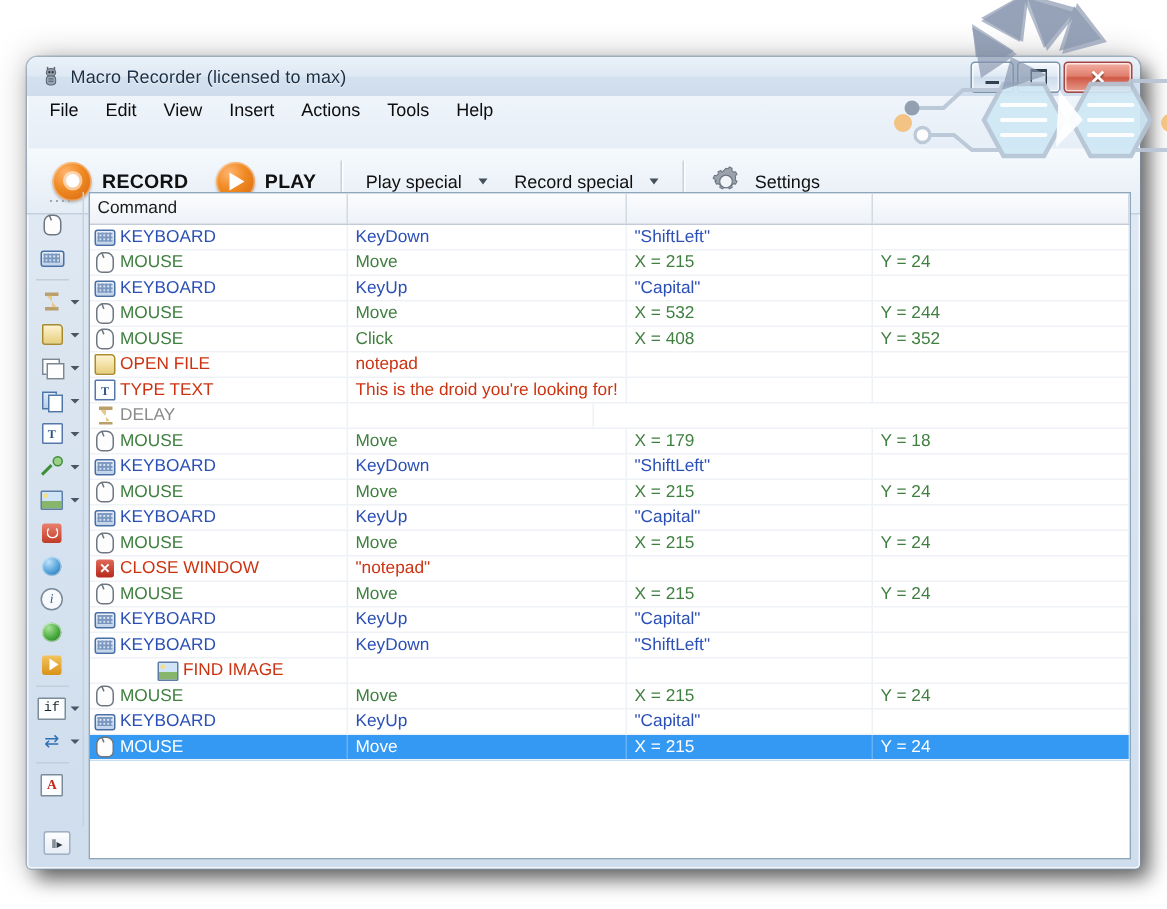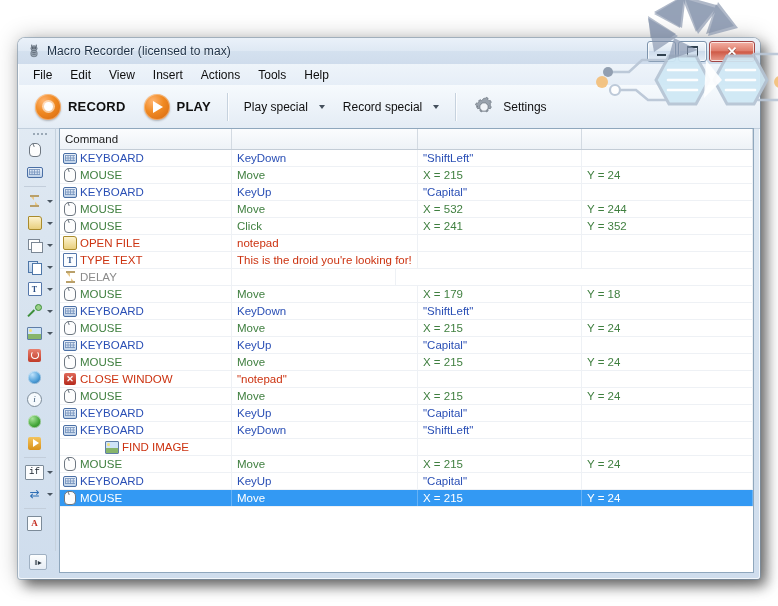--- a/index.html
+++ b/index.html
@@ -38,21 +38,21 @@
   .wb{width:27px;height:19px;border-radius:3px;border:1px solid #7d94ad;
       background:linear-gradient(180deg,#f4f8fc 0%,#dfe9f3 46%,#cddbeb 50%,#e3edf7 100%);
       display:flex;align-items:center;justify-content:center;box-shadow:inset 0 0 0 1px rgba(255,255,255,.7);}
   .wb.close{width:44px;border-color:#a14545;
       background:linear-gradient(180deg,#f3b0a4 0%,#e07f6e 45%,#cf5a47 52%,#e79b8c 100%);}
   .wb-min{width:9px;height:2px;background:#31414f;margin-top:6px;}
   .wb-max{width:9px;height:8px;border:1px solid #31414f;border-top-width:2px;}
   .wb-x{font-size:13px;line-height:1;color:#fff;font-weight:bold;text-shadow:0 1px 1px rgba(0,0,0,.45);}
 
   
-  .menubar{height:21px;display:flex;align-items:center;padding-left:6px;
+  .menubar{height:35px;display:flex;align-items:flex-start;padding-left:6px;
     background:linear-gradient(180deg,#eef4fa 0%,#e6eef7 100%);}
   .menu-item{font-size:12px;color:#0d0d0d;padding:2px 9px;border-radius:3px;cursor:default;white-space:nowrap;}
 
   
   .toolbar{height:43px;display:flex;align-items:center;padding-left:8px;gap:0;
     background:linear-gradient(180deg,#f6fafd 0%,#edf3f9 50%,#e4ecf5 100%);
     border-bottom:1px solid #c2cfdd;position:relative;}
   .tb-btn{display:flex;align-items:center;gap:7px;padding:3px 9px;border-radius:3px;cursor:default;}
   .tb-label{font-size:13px;font-weight:bold;color:#101010;letter-spacing:.2px;}
   .tb-label-n{font-size:12px;font-weight:normal;color:#101010;}
@@ -408,21 +408,21 @@
             <div class="cell c4" style="color: rgb(63, 127, 63);">Y = 244</div>
           </div>
           <div class="row">
             <div class="cell c1 cmd" style="color: rgb(63, 127, 63);">
               <span class="cmd-ico">
                 <span class="i-mouse"></span>
               </span>
               <span>MOUSE</span>
             </div>
             <div class="cell c2" style="color: rgb(63, 127, 63);">Click</div>
-            <div class="cell c3" style="color: rgb(63, 127, 63);">X = 241</div>
+            <div class="cell c3" style="color: rgb(63, 127, 63);">X = 408</div>
             <div class="cell c4" style="color: rgb(63, 127, 63);">Y = 352</div>
           </div>
           <div class="row">
             <div class="cell c1 cmd" style="color: rgb(204, 51, 17);">
               <span class="cmd-ico">
                 <span class="i-file"></span>
               </span>
               <span>OPEN FILE</span>
             </div>
             <div class="cell c2" style="color: rgb(204, 51, 17);">notepad</div>

